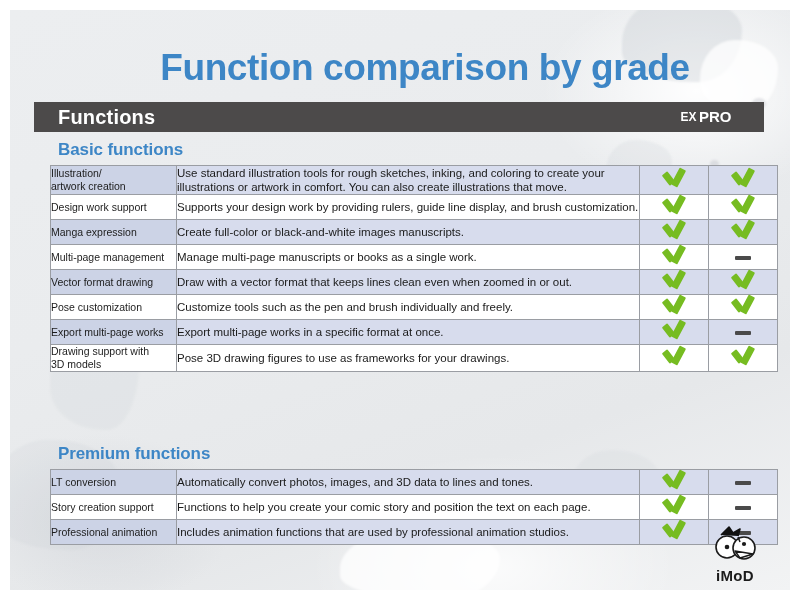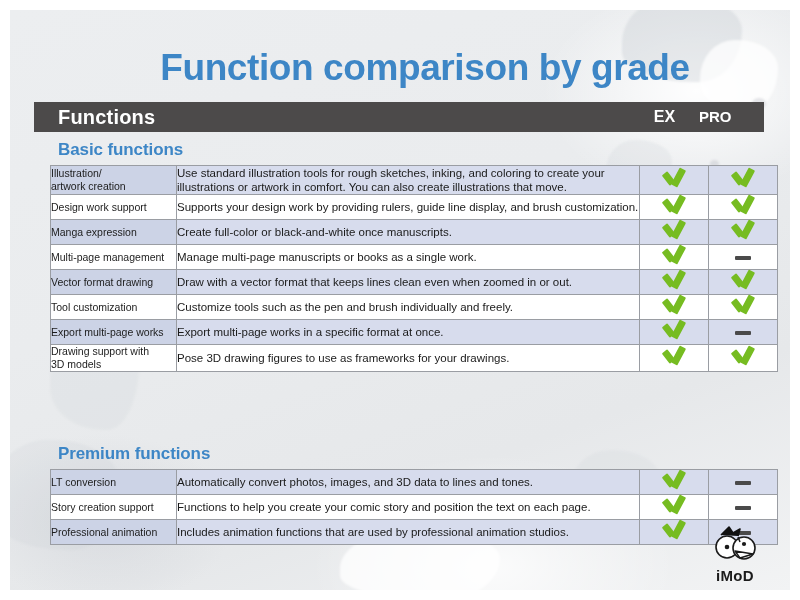--- a/index.html
+++ b/index.html
@@ -83,27 +83,27 @@
     left: 24px;
     top: 0;
     height: 30px;
     line-height: 30px;
     font-size: 20px;
     font-weight: bold;
     letter-spacing: 0.2px;
   }
   #header-bar .hb-ex {
     position: absolute;
-    left: 596px;
+    left: 620px;
     top: 0;
     width: 69px;
     height: 40px;
     line-height: 30px;
     text-align: center;
-    font-size: 16px;
+    font-size: 12px;
     font-weight: bold;
   }
   #header-bar .hb-pro {
     position: absolute;
     left: 665px;
     top: 0;
     width: 69px;
     height: 30px;
     line-height: 30px;
     text-align: left;
@@ -259,38 +259,38 @@
                 <td class="c-mark"><span class="check"></span></td>
               </tr>
               <tr class="plain">
                 <td class="c-name">Design work support</td>
                 <td class="c-desc">Supports your design work by providing rulers, guide line display, and brush customization.</td>
                 <td class="c-mark"><span class="check"></span></td>
                 <td class="c-mark"><span class="check"></span></td>
               </tr>
               <tr class="alt">
                 <td class="c-name">Manga expression</td>
-                <td class="c-desc">Create full-color or black-and-white once manuscripts.</td>
+                <td class="c-desc">Create full-color or black-and-white images manuscripts.</td>
                 <td class="c-mark"><span class="check"></span></td>
                 <td class="c-mark"><span class="check"></span></td>
               </tr>
               <tr class="plain">
                 <td class="c-name">Multi-page management</td>
                 <td class="c-desc">Manage multi-page manuscripts or books as a single work.</td>
                 <td class="c-mark"><span class="check"></span></td>
                 <td class="c-mark"><span class="dash"></span></td>
               </tr>
               <tr class="alt">
                 <td class="c-name">Vector format drawing</td>
                 <td class="c-desc">Draw with a vector format that keeps lines clean even when zoomed in or out.</td>
                 <td class="c-mark"><span class="check"></span></td>
                 <td class="c-mark"><span class="check"></span></td>
               </tr>
               <tr class="plain">
-                <td class="c-name">Tool customization</td>
+                <td class="c-name">Pose customization</td>
                 <td class="c-desc">Customize tools such as the pen and brush individually and freely.</td>
                 <td class="c-mark"><span class="check"></span></td>
                 <td class="c-mark"><span class="check"></span></td>
               </tr>
               <tr class="alt">
                 <td class="c-name">Export multi-page works</td>
                 <td class="c-desc">Export multi-page works in a specific format at once.</td>
                 <td class="c-mark"><span class="check"></span></td>
                 <td class="c-mark"><span class="dash"></span></td>
               </tr>

